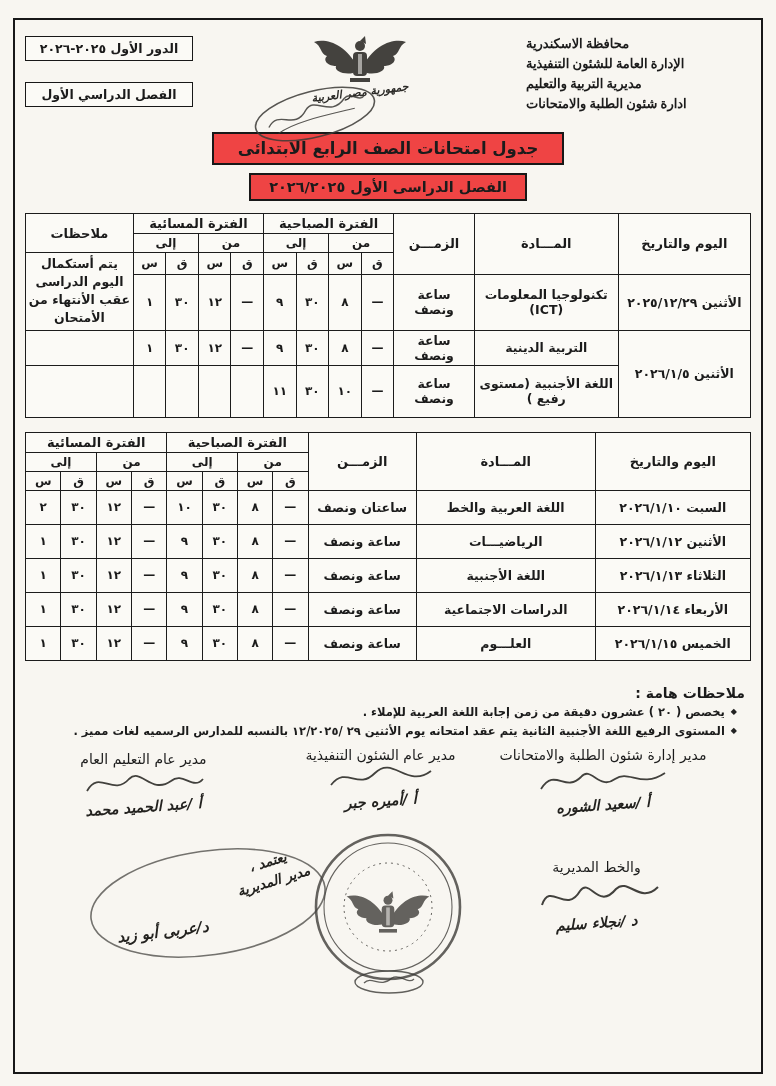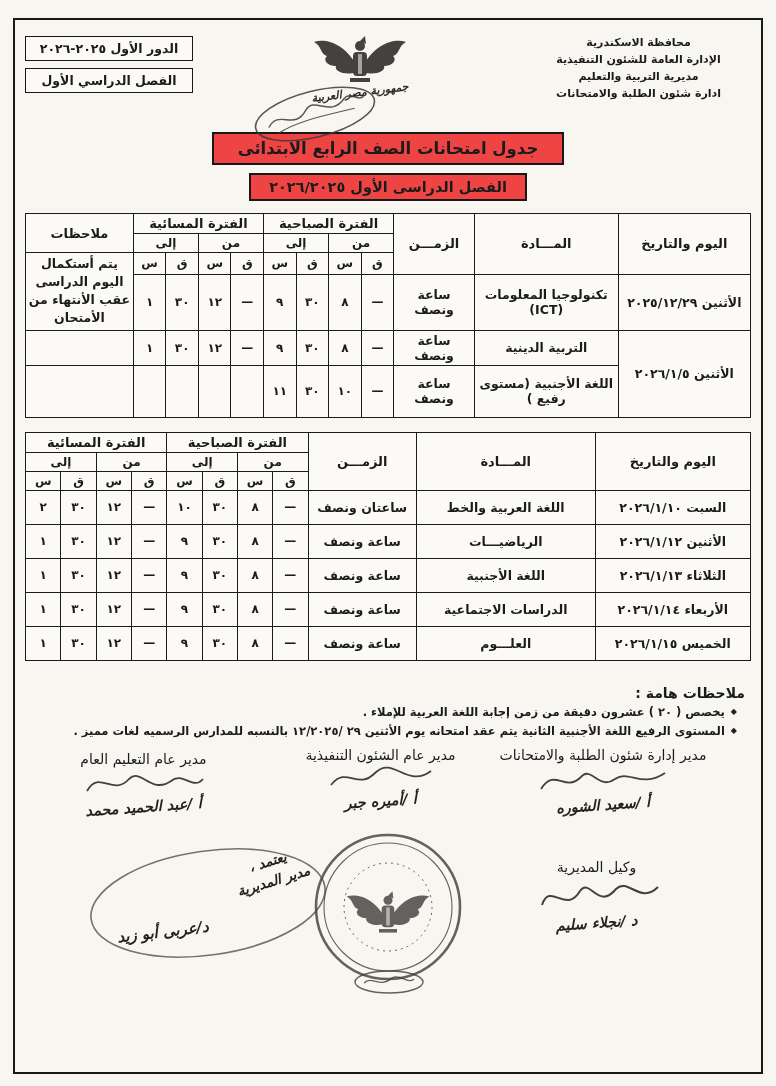--- a/index.html
+++ b/index.html
@@ -14,22 +14,22 @@
     background:#f8f6f1; direction:rtl; overflow:hidden;
   }
   .frame {
     position:absolute; inset:18px 13px 12px 13px;
     border:2.5px solid #181818;
     padding:6px 10px 4px 10px;
   }
 
   
   .top { display:flex; justify-content:space-between; align-items:flex-start; height:102px; }
-  .org-block { text-align:center; font-weight:bold; font-size:11px; line-height:1.55; padding-top:8px; width:225px; }
-  .corner-boxes { display:flex; flex-direction:column; gap:7px; padding-top:10px; width:168px; }
+  .org-block { text-align:left; font-weight:bold; font-size:13px; line-height:1.55; padding-top:8px; width:225px;font-family:Liberation Serif, serif; }
+  .corner-boxes { display:flex; flex-direction:column; gap:21px; padding-top:10px; width:168px; }
   .cbox { border:1.7px solid #181818; font-weight:bold; font-size:12.5px; text-align:center; padding:4px 4px; background:#fbfaf6; }
   .emblem-wrap { position:relative; width:230px; height:102px; text-align:center; }
   .emblem-wrap svg.eagle-svg { display:block; margin:2px auto 0; }
   .calli {
     font-size:11px; font-weight:bold; font-style:italic;
     transform:rotate(-7deg); white-space:nowrap; color:#2b2a27; margin-top:-4px;
   }
   .oval-stamp {
     position:absolute; left:6px; bottom:-12px;
     transform:rotate(-14deg); opacity:.85;
@@ -347,21 +347,21 @@
 
       <div class="sig sig-genedu">
         <div class="sig-title">مدير عام التعليم العام</div>
         <svg class="squiggle" width="130" height="32" viewBox="0 0 130 32">
           <path d="M8 24 C20 2 34 30 50 12 C62 0 72 28 92 14 C104 4 114 24 124 12" fill="none" stroke="#2f2e2a" stroke-width="1.8"></path>
         </svg>
         <div class="sig-name">أ /عبد الحميد محمد</div>
       </div>
 
       <div class="sig sig-deputy">
-        <div class="sig-title">وكيل المديرية</div>
+        <div class="sig-title">والخط المديرية</div>
         <svg class="squiggle" width="130" height="40" viewBox="0 0 130 40">
           <path d="M10 30 C18 6 34 40 48 16 C58 2 66 36 84 14 C96 2 108 30 126 12" fill="none" stroke="#2f2e2a" stroke-width="2"></path>
         </svg>
         <div class="sig-name">د /نجلاء سليم</div>
       </div>
 
       <svg class="big-ellipse" width="250" height="120" viewBox="0 0 250 120">
         <ellipse cx="125" cy="60" rx="118" ry="52" fill="none" stroke="#3c3b37" stroke-width="1.6" transform="rotate(-8 125 60)"></ellipse>
       </svg>
 

